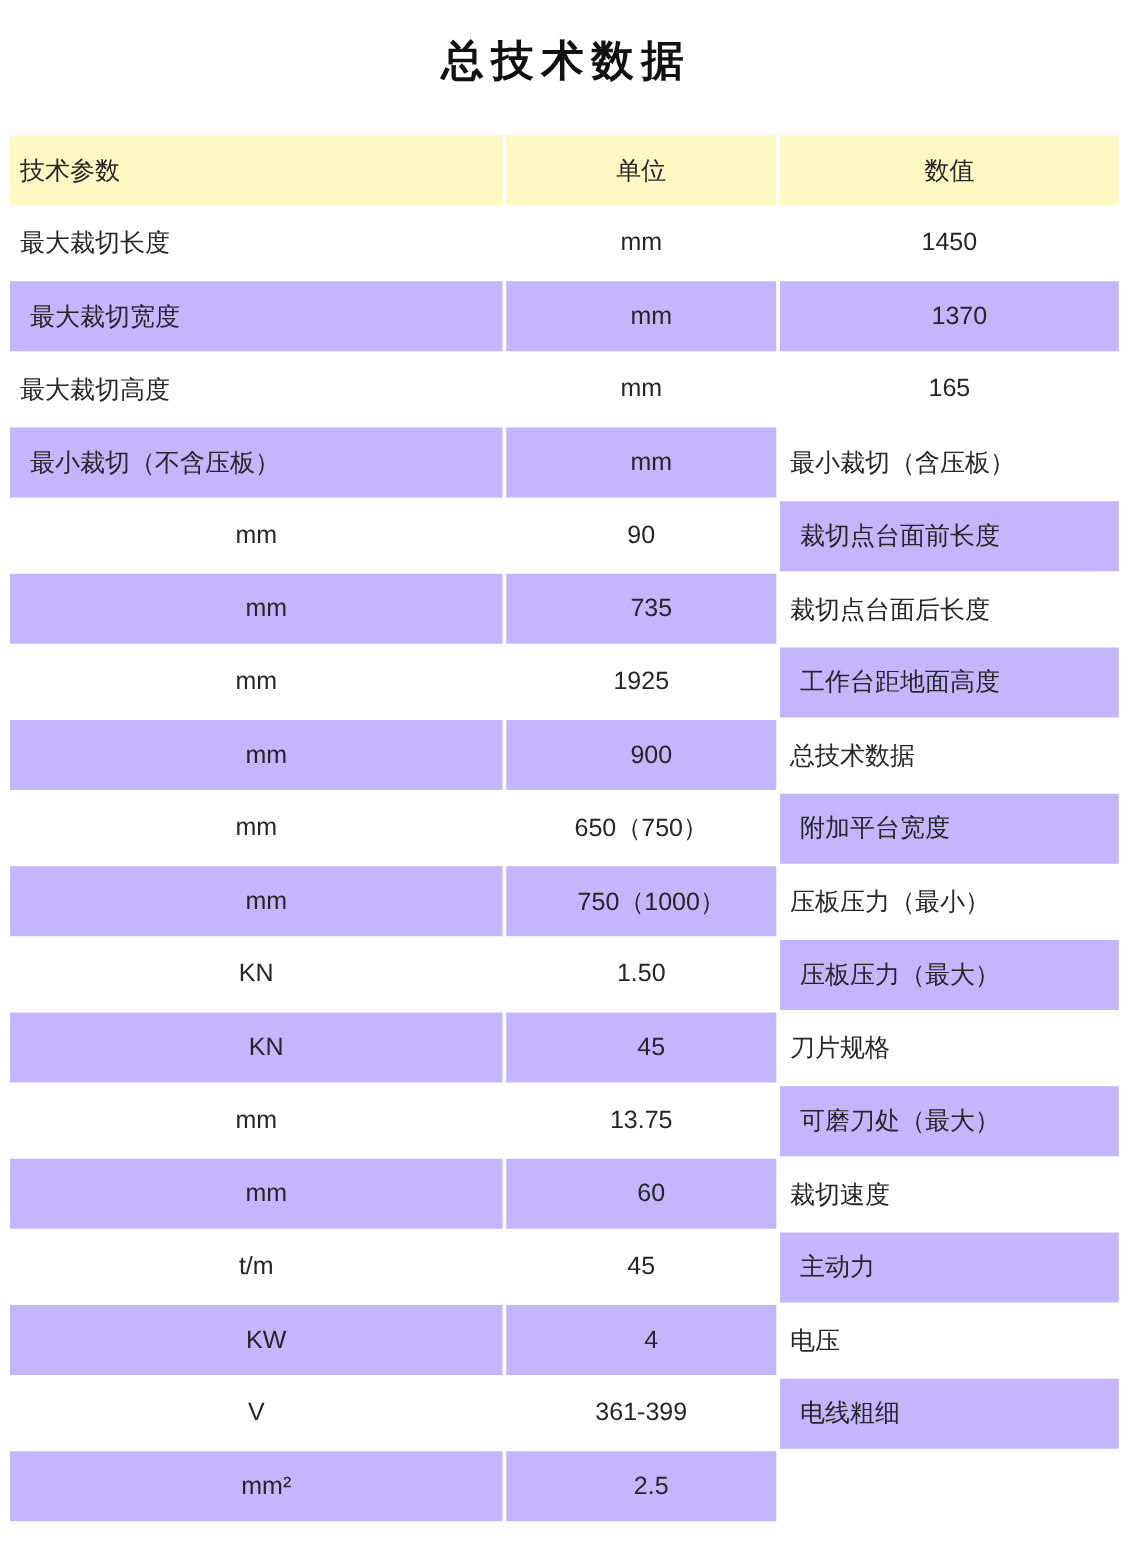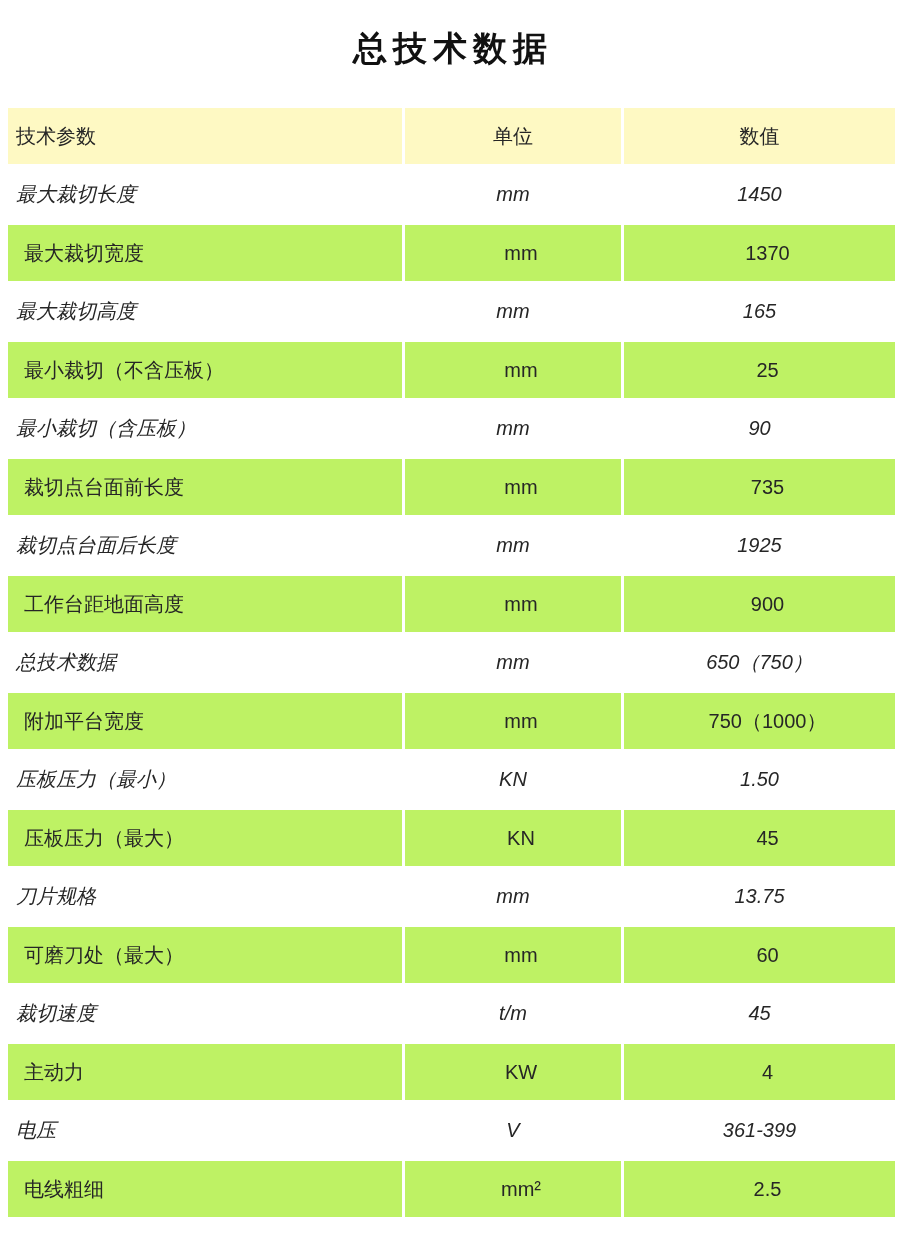--- a/index.html
+++ b/index.html
@@ -32,22 +32,22 @@
     display:flex;
     align-items:center;
     font-size:20px;
     color:#262626;
     box-sizing:border-box;
   }
   .c-param { padding-left:8px; justify-content:flex-start; }
   .c-unit  { justify-content:center;text-align:right; }
   .c-value { justify-content:center; }
   .hdr  { background:#fef9c3; }
-  .even { background:#ffffff;font-style:italic; }
-  .odd  { background:#bef264;padding-left:16px; }
+  .even { background:#ffffff; }
+  .odd  { background:#c4b5fd;padding-left:16px; }
 </style>
 </head>
 <body>
 
 <div class="page-title">总技术数据</div>
 
 <div class="spec-table">
 
   <div class="cell c-param hdr">技术参数</div>
   <div class="cell c-unit hdr">单位</div>
@@ -60,21 +60,20 @@
   <div class="cell c-param odd">最大裁切宽度</div>
   <div class="cell c-unit odd">mm</div>
   <div class="cell c-value odd">1370</div>
 
   <div class="cell c-param even">最大裁切高度</div>
   <div class="cell c-unit even">mm</div>
   <div class="cell c-value even">165</div>
 
   <div class="cell c-param odd">最小裁切（不含压板）</div>
   <div class="cell c-unit odd">mm</div>
-  <div class="cell c-value odd">25</div>
 
   <div class="cell c-param even">最小裁切（含压板）</div>
   <div class="cell c-unit even">mm</div>
   <div class="cell c-value even">90</div>
 
   <div class="cell c-param odd">裁切点台面前长度</div>
   <div class="cell c-unit odd">mm</div>
   <div class="cell c-value odd">735</div>
 
   <div class="cell c-param even">裁切点台面后长度</div>

